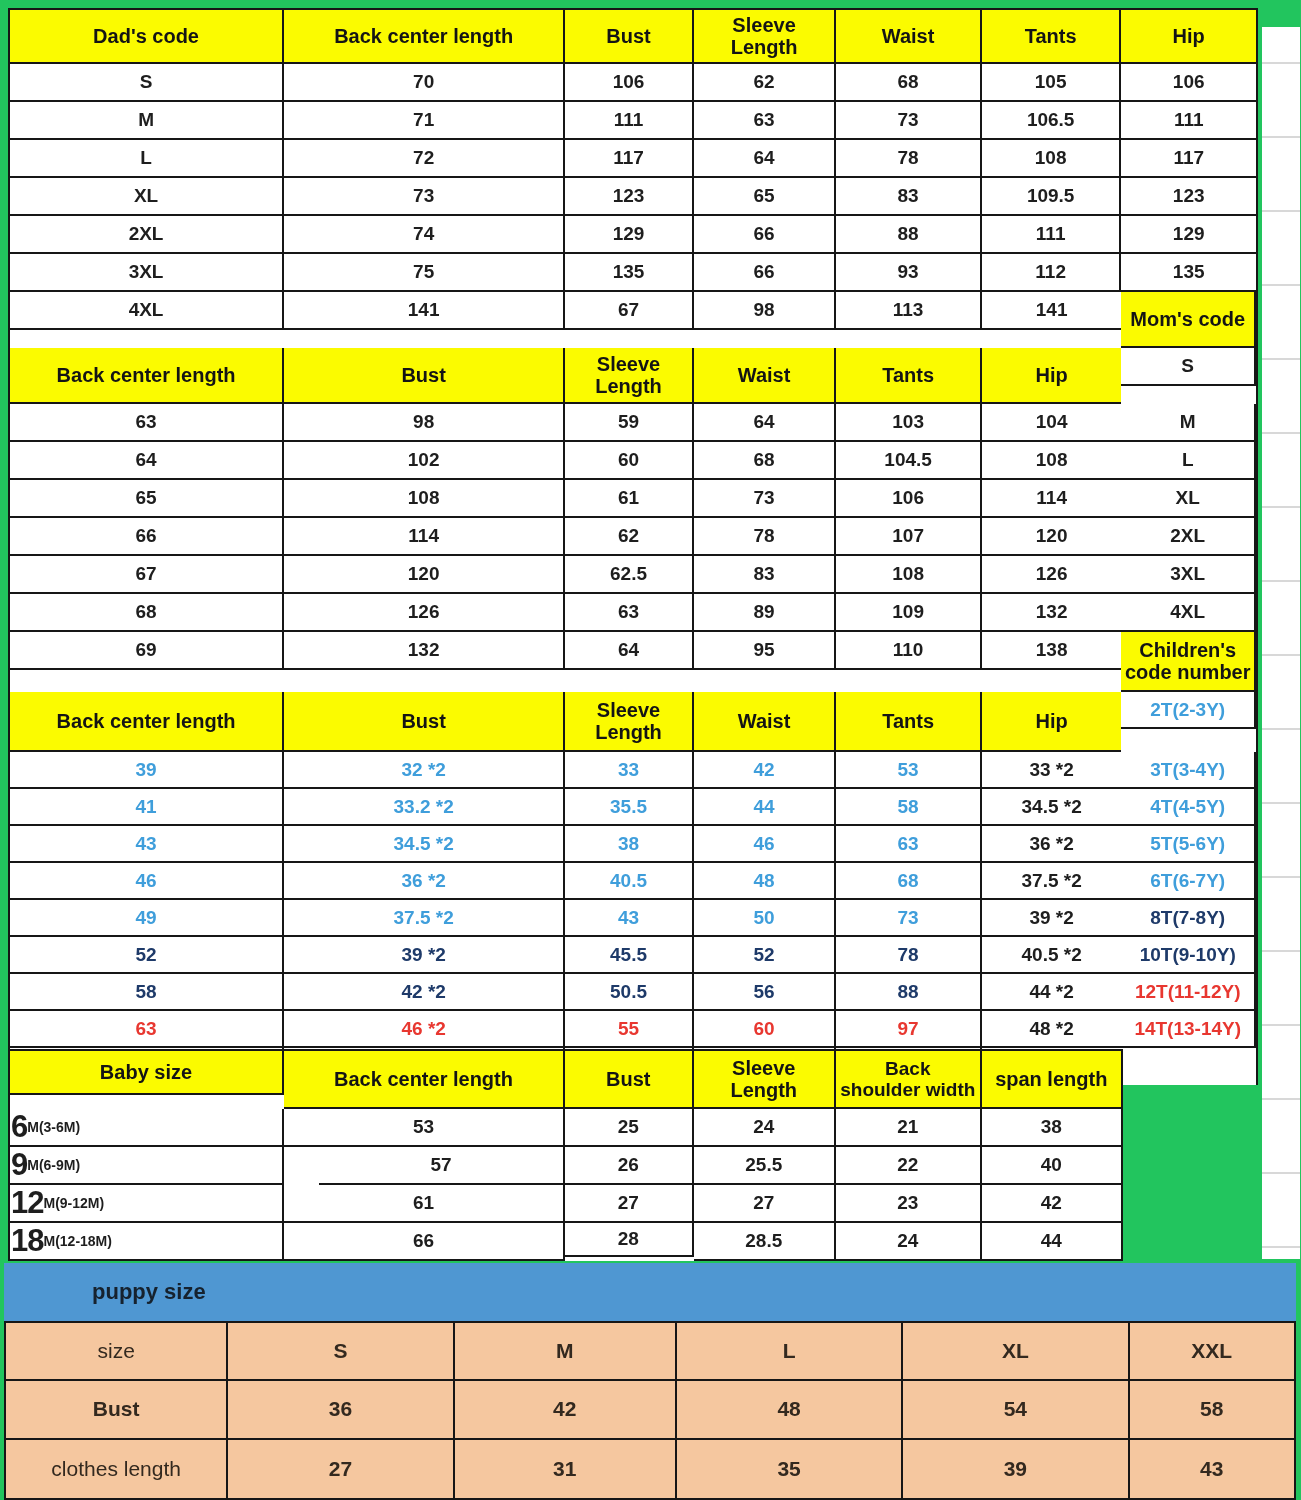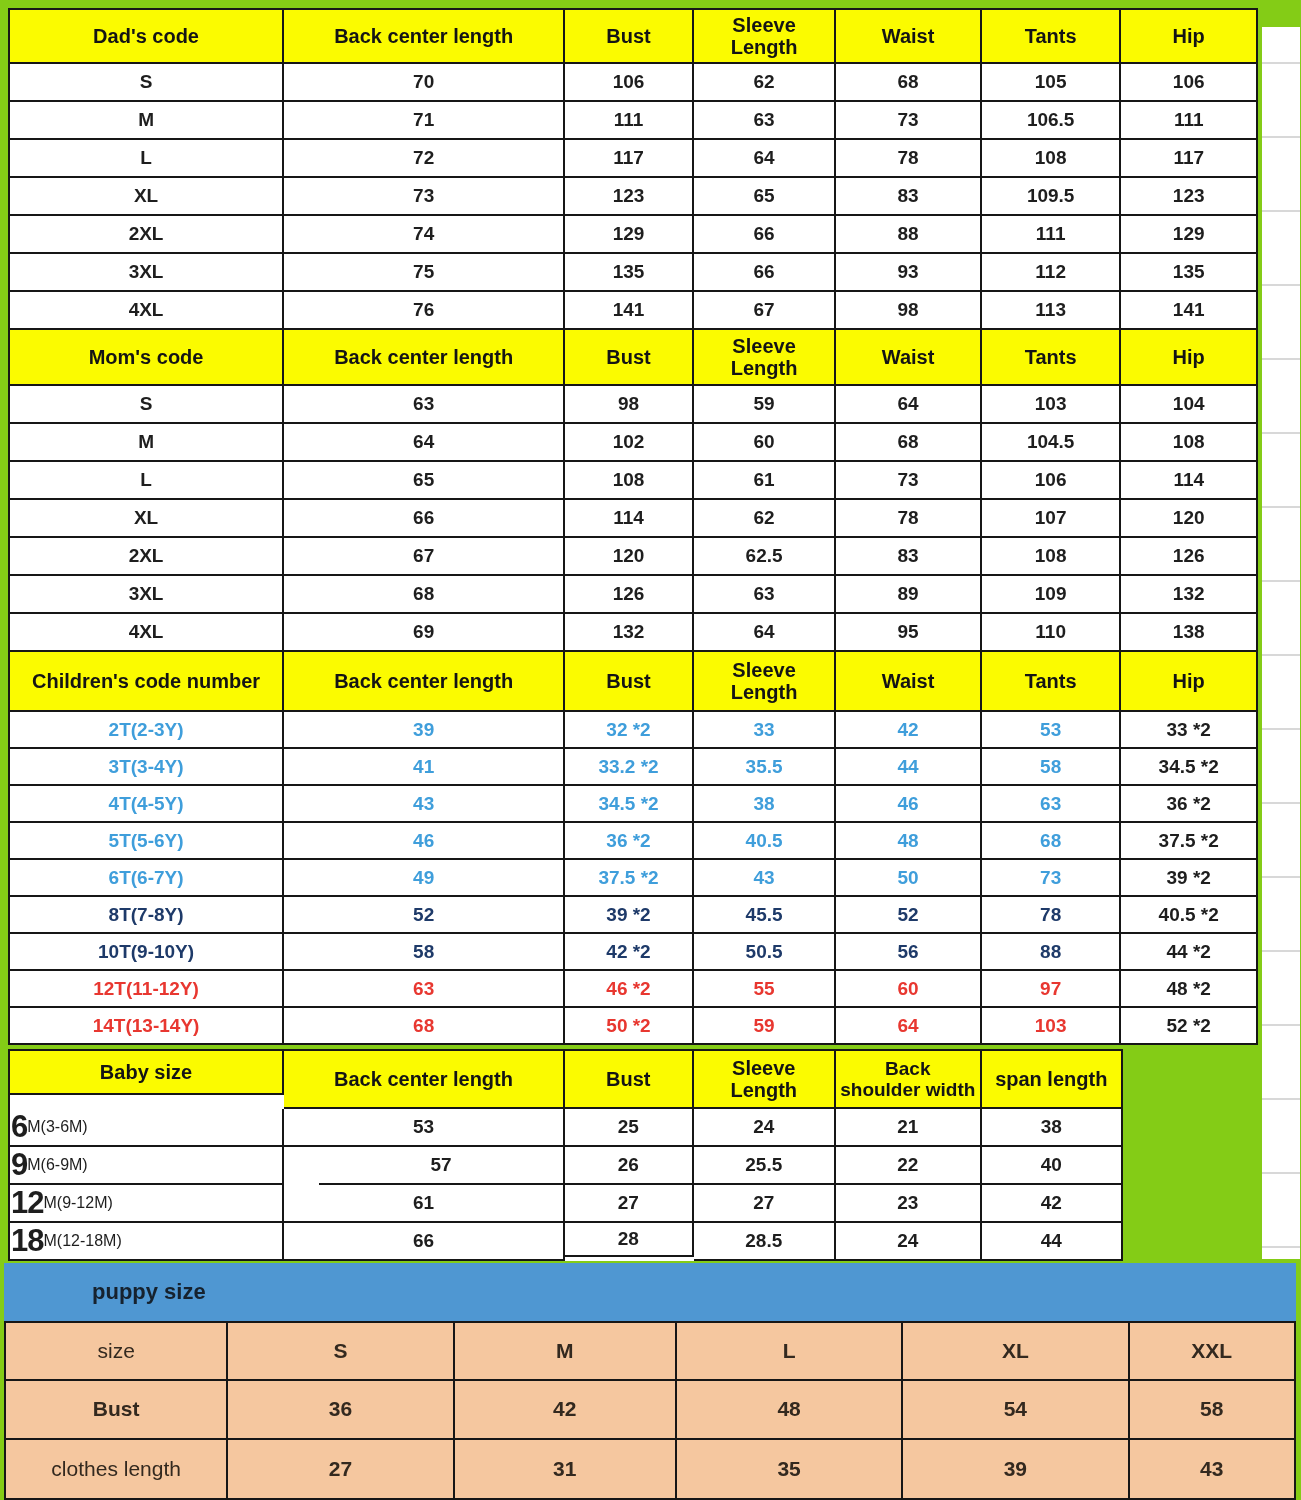--- a/index.html
+++ b/index.html
@@ -1,18 +1,18 @@
 <!DOCTYPE html>
 <html><head>
 <meta charset="utf-8">
 <style>
   * { margin:0; padding:0; box-sizing:border-box; }
   html,body { background:#ffffff; }
   .canvas {
-    position:relative; width:1301px; height:1500px; background:#84cc16;
+    position:relative; width:1301px; height:1500px; background:#22c55e;
     font-family:"Liberation Sans","DejaVu Sans",sans-serif; overflow:hidden;
   }
   .grid { display:grid; position:absolute; background:#fff; }
   #family-grid {
     left:8px; top:8px; width:1250px;
     grid-template-columns:275fr 282fr 129fr 143fr 146fr 140fr 135fr;
     border:2px solid #161616; border-bottom:none;
   }
   #baby-grid {
     left:8px; top:1049px; width:1115px;
@@ -30,21 +30,21 @@
     text-align:center; white-space:pre-line; line-height:1.12;
   }
   .hc.small { font-size:19px; }
   .cell { font-size:19px; font-weight:700; color:#1e1e1e; }
   .c-dark { color:#1e1e1e; }
   .c-blue { color:#3f9edb; }
   .c-navy { color:#1e3a69; }
   .c-red  { color:#e83730; }
   .baby-label { justify-content:flex-start; padding-left:1px; }
   .baby-label .big  { font-size:31px; font-weight:700; letter-spacing:-1px; }
-  .baby-label .rest { font-size:16px; font-weight:400; }
+  .baby-label .rest { font-size:14px; font-weight:700; }
   .banner {
     position:absolute; left:4px; top:1263px; width:1292px; height:58px;
     background:#4f97d2; display:flex; align-items:center;
   }
   .banner span { font-size:22px; font-weight:700; color:#16222e; padding-left:88px; }
   #puppy-grid {
     left:4px; top:1321px; width:1292px; height:179px;
     grid-template-columns:223fr 227fr 223fr 227fr 227fr 165fr;
     grid-template-rows:1fr 1fr 1fr;
     border:2px solid #161616;
@@ -112,21 +112,20 @@
       <div class="cell c-dark" style="height: 38px;">111</div>
       <div class="cell c-dark last" style="height: 38px;">129</div>
       <div class="cell c-dark" style="height: 38px;">3XL</div>
       <div class="cell c-dark" style="height: 38px;">75</div>
       <div class="cell c-dark" style="height: 38px;">135</div>
       <div class="cell c-dark" style="height: 38px;">66</div>
       <div class="cell c-dark" style="height: 38px;">93</div>
       <div class="cell c-dark" style="height: 38px;">112</div>
       <div class="cell c-dark last" style="height: 38px;">135</div>
       <div class="cell c-dark" style="height: 38px;">4XL</div>
-      <div class="cell c-dark" style="height: 38px;">76</div>
       <div class="cell c-dark" style="height: 38px;">141</div>
       <div class="cell c-dark" style="height: 38px;">67</div>
       <div class="cell c-dark" style="height: 38px;">98</div>
       <div class="cell c-dark" style="height: 38px;">113</div>
       <div class="cell c-dark last" style="height: 38px;">141</div>
       <div class="hc" style="height: 56px;">Mom's code</div>
       <div class="hc" style="height: 56px;">Back center length</div>
       <div class="hc" style="height: 56px;">Bust</div>
       <div class="hc" style="height: 56px;">Sleeve
 Length</div>

